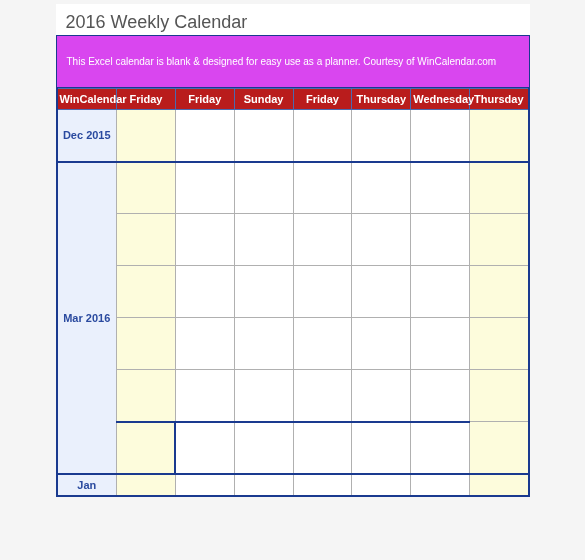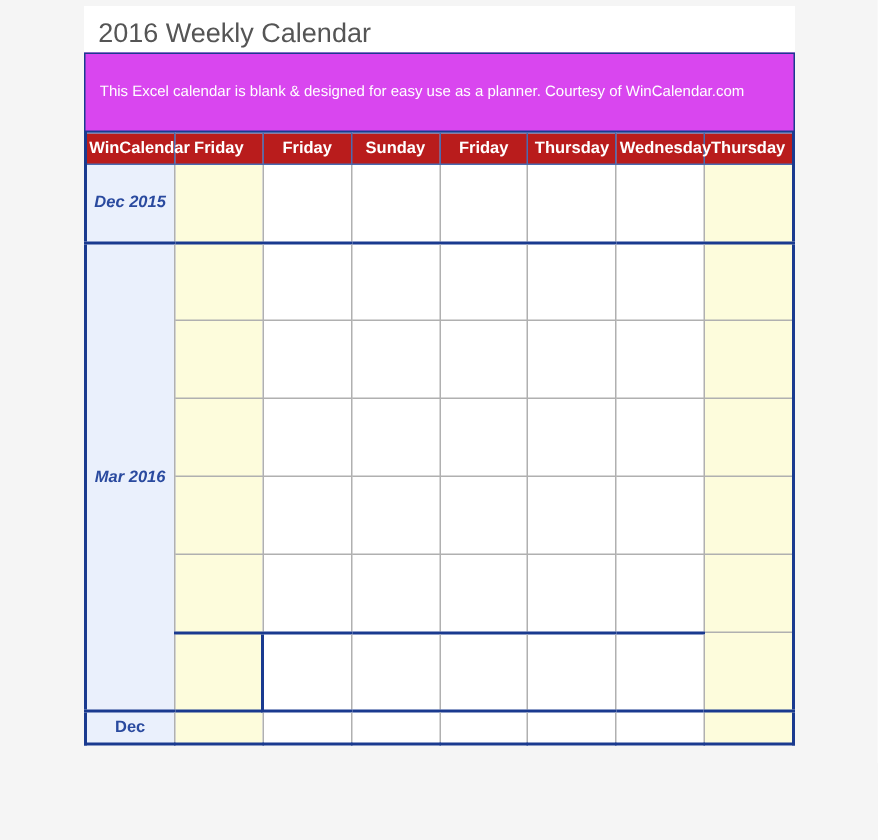--- a/index.html
+++ b/index.html
@@ -47,21 +47,21 @@
     background: #eaf0fc !important;
     text-align: center;
     font-size: 11px;
     font-weight: bold;
     color: #2a4a9f;
     vertical-align: middle;
   }
   .sun, .sat { background: #fdfcdc !important; }
   th:first-child { width: 60px; }
   .b-top { border-top: 2px solid #1a3a8f !important; }
-  .b-bot { border-bottom: 2px solid #1a3a8f !important; font-style: italic; }
+  .b-bot { border-bottom: 2px solid #1a3a8f !important; }
   .b-right { border-right: 2px solid #1a3a8f !important; }
 </style>
 </head>
 <body>
 
 <div class="page">
   <div class="title">2016 Weekly Calendar</div>
   <div class="subtitle-bar">This Excel calendar is blank &amp; designed for easy use as a planner.  Courtesy of WinCalendar.com</div>
 
   <table class="cal">
@@ -140,21 +140,21 @@
         <td class="sun b-top b-bot b-right"></td>
         <td></td>
         <td></td>
         <td></td>
         <td></td>
         <td></td>
         <td class="sat b-bot"></td>
       </tr>
 
       <tr style="height:22px;">
-        <td class="month-col b-top" style="height:22px;">Dec</td>
+        <td class="month-col b-top" style="height:22px;">Jan</td>
         <td class="sun b-top" style="height:22px;"></td>
         <td class="b-top" style="height:22px;"></td>
         <td class="b-top" style="height:22px;"></td>
         <td class="b-top" style="height:22px;"></td>
         <td class="b-top" style="height:22px;"></td>
         <td class="b-top" style="height:22px;"></td>
         <td class="sat b-top" style="height:22px;"></td>
       </tr>
     </tbody>
   </table>

